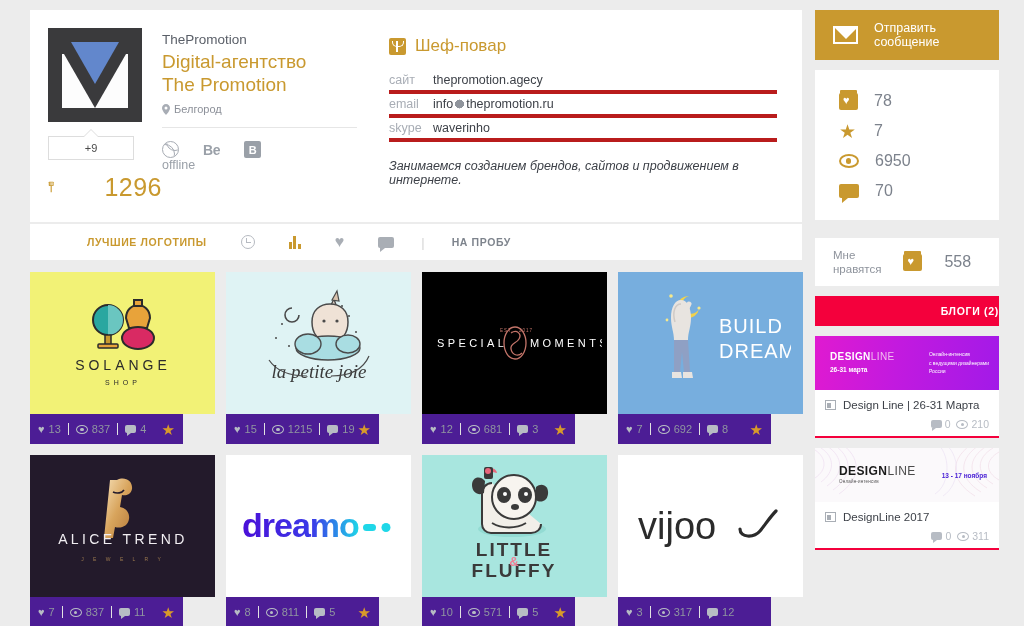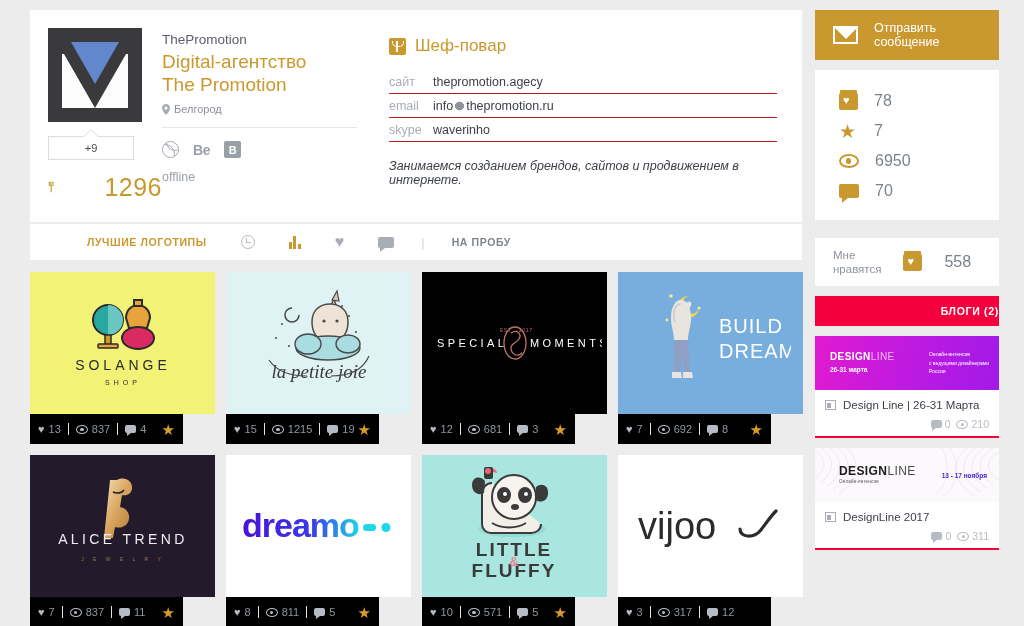--- a/index.html
+++ b/index.html
@@ -62,58 +62,58 @@
   }
   .rank-row { margin-top: 12px; display: flex; align-items: center; gap: 7px; }
   .rank-num { font-size: 25px; color: #c9992f; letter-spacing: .5px; margin-left: 43px; }
 
   
   .info-block { flex: 0 0 215px; padding: 22px 0 0 0; }
   .uname { font-size: 13.5px; color: #5a5f68; margin-bottom: 3px; }
   .title-big { font-size: 19px; color: #c9992f; line-height: 1.22; font-weight: 400; }
   .city { margin-top: 7px; font-size: 11px; color: #8c9099; display: flex; align-items: center; gap: 4px; }
   .hr { border: none; border-top: 1px solid #e6e6e6; margin: 12px 0 0 0; width: 195px; }
-  .social-row { margin-top: 13px; display: flex; align-items: center; gap: 14px; }
+  .social-row { margin-top: 13px; display: flex; align-items: center; gap: 24px; }
   .ic-dribbble {
     width: 17px; height: 17px; border-radius: 50%;
     border: 1.6px solid #a6abb3; position: relative; overflow: hidden;
   }
   .ic-dribbble::before, .ic-dribbble::after {
     content: ""; position: absolute; border: 1.3px solid #a6abb3; border-radius: 50%;
   }
   .ic-dribbble::before { width: 18px; height: 18px; left: -8px; top: 2px; }
   .ic-dribbble::after { width: 16px; height: 16px; left: 3px; top: -9px; }
   .ic-be { font-size: 14px; font-weight: bold; color: #9aa0a8; letter-spacing: -.3px; }
   .ic-vk {
     width: 17px; height: 17px; background: #9aa0a8; border-radius: 2px;
     color: #fff; font-size: 11px; font-weight: bold;
     display: flex; align-items: center; justify-content: center;
   }
-  .offline { margin-top: 12px; font-size: 12.5px; color: #9aa0a8; }
+  .offline { font-size: 12.5px; color: #9aa0a8; }
 
   
   .contact-block { flex: 1; padding: 26px 25px 0 12px; }
   .job-row { display: flex; align-items: center; gap: 9px; margin-bottom: 14px; }
   .job-badge {
     width: 17px; height: 17px; background: #c9992f; border-radius: 2px;
     position: relative;
   }
   .job-badge::before {
     content: ""; position: absolute; left: 7px; top: 3px;
     width: 2px; height: 11px; background: #fff;
   }
   .job-badge::after {
     content: ""; position: absolute; left: 3px; top: 3px;
     width: 10px; height: 5px; border: 1.5px solid #fff; border-top: none;
     border-radius: 0 0 5px 5px;
   }
   .job-title { font-size: 17px; color: #c9992f; }
   .cfield {
     display: flex; align-items: center; height: 24px;
-    border-bottom: 1px solid #b91c1c; font-size: 12.5px;
+    border-bottom: 4px solid #b91c1c; font-size: 12.5px;
   }
   .cfield:last-of-type { border-bottom: 1px solid #eaeaea; }
   .cfield .k { width: 44px; color: #a8adb5; }
   .cfield .v { color: #3d4148; font-weight: normal; }
   .at-glyph {
     display: inline-block; width: 11px; height: 10px; vertical-align: -1px;
     background: #8f949c;
     -webkit-mask: radial-gradient(circle, #000 60%, transparent 61%);
     margin: 0 1px;
     border-radius: 2px;
@@ -139,21 +139,21 @@
   .ic-bars i { width: 3px; background: #c9992f; display: block; }
   .ic-bars i:nth-child(1) { height: 7px; }
   .ic-bars i:nth-child(2) { height: 13px; }
   .ic-bars i:nth-child(3) { height: 5px; }
   .ic-heart-t { color: #a9aeb5; font-size: 16px; line-height: 1; }
   .ic-bubble-t { width: 16px; height: 11px; background: #a9aeb5; border-radius: 2px; position: relative; }
   .ic-bubble-t::after { content:""; position:absolute; left:2px; bottom:-4px; border-left:5px solid #a9aeb5; border-bottom:4px solid transparent; }
 
   
   .grid { margin-top: 12px; display: grid; grid-template-columns: repeat(4, 185px); gap: 11px 11px; }
-  .card { background: #000000; width: 153px; }
+  .card { background: #4c1d95; width: 153px; }
   .thumb { width: 185px; height: 142px; display: flex; align-items: center; justify-content: center; position: relative; overflow: hidden; }
   .meta { height: 30px; display: flex; align-items: center; padding: 0 8px; font-size: 11px; color: #9096a0; }
   .meta .grp { display: flex; align-items: center; gap: 4px; }
   .meta .bar { width: 1px; height: 12px; background: #e2e2e2; margin: 0 7px; }
   .meta .spacer { flex: 1; }
   .mini-heart { color: #b7bcc4; font-size: 11px; line-height: 1; }
   .mini-eye { width: 12px; height: 9px; border: 1.3px solid #b7bcc4; border-radius: 50% 50%; position: relative; }
   .mini-eye::after { content:""; position:absolute; left:3.4px; top:2px; width:3.4px; height:3.4px; border-radius:50%; background:#b7bcc4; }
   .mini-bub { width: 11px; height: 8px; background: #b7bcc4; border-radius: 2px; position: relative; }
   .mini-bub::after { content:""; position:absolute; left:1.5px; bottom:-3px; border-left:4px solid #b7bcc4; border-bottom:3px solid transparent; }

